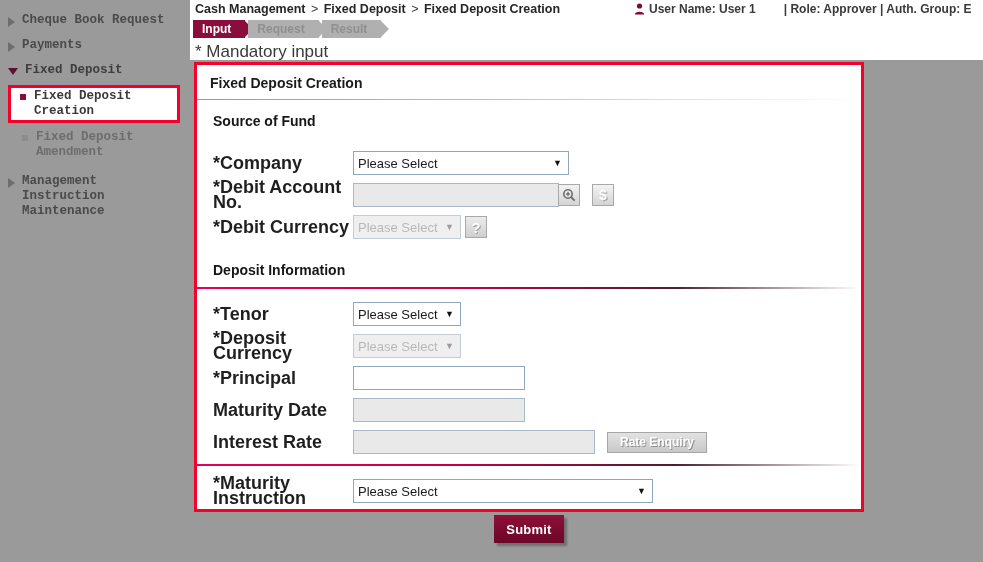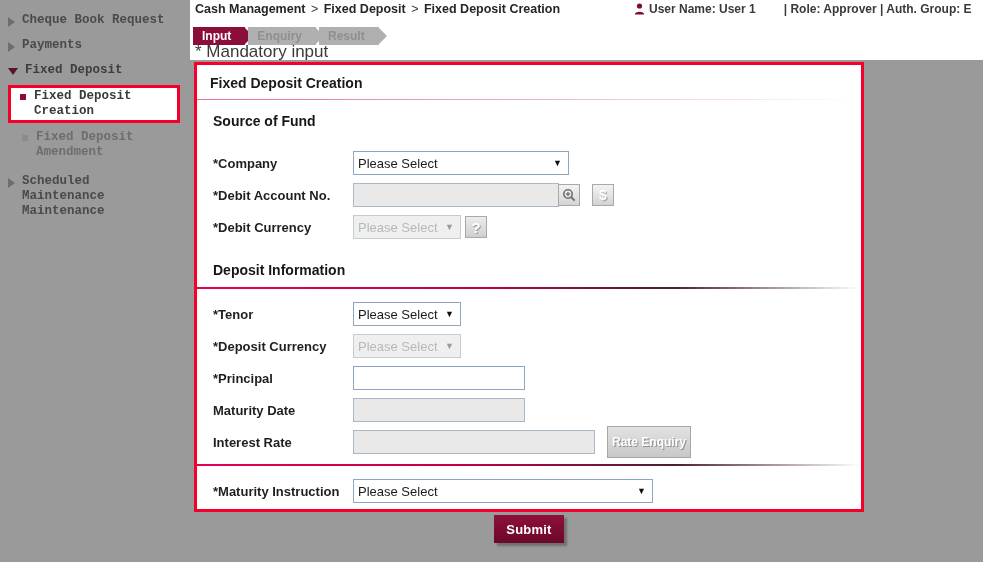--- a/index.html
+++ b/index.html
@@ -131,21 +131,20 @@
     margin-right: 4px;
   }
   #userinfo .role { padding-left: 28px; }
 
   
   #steps {
     position: absolute;
     left: 3px; top: 20px;
     display: flex;
     height: 18px;
-    margin-top: 7px;
   }
   .step {
     position: relative;
     height: 18px;
     display: flex;
     align-items: center;
     padding: 0 14px 0 9px;
     font-size: 12px;
     font-weight: bold;
     color: #ffffff;
@@ -205,21 +204,21 @@
   }
 
   .form-rows { padding: 9px 0 6px 0; }
   .row {
     display: flex;
     align-items: center;
     min-height: 32px;
     padding-left: 16px;
   }
   .row-label {
-    font-size: 13px;
+    font-size: 18px;
     font-weight: bold;
     color: #1f1f1f;
     width: 140px;
     flex: 0 0 140px;
     line-height: 15px;
   }
   .field { display: flex; align-items: center; }
 
   
   select.sel, input.txt {
@@ -281,22 +280,22 @@
     margin-left: 4px;
   }
   .icon-btn.dollar {
     color: #ffffff;
     font-size: 14px;
     font-weight: bold;
     text-shadow: 1px 1px 0 #9e9e9e;
   }
 
   .btn-gray {
-    height: 32px;
-    padding: 0 4px;
+    height: 21px;
+    padding: 0 12px;
     border: 1px solid #a6a6a6;
     background: linear-gradient(#e2e2e2, #c8c8c8);
     color: #ffffff;
     font-size: 12px;
     font-weight: bold;
     text-shadow: 1px 1px 0 #8f8f8f;
     font-family: "Liberation Sans", sans-serif;
     margin-left: 12px;
     cursor: pointer;
     display: inline-flex;
@@ -361,21 +360,21 @@
         <div class="sub-item">
           <span class="sq"></span>
           <span class="sub-label">Fixed Deposit Amendment</span>
         </div>
       </div>
     </div>
 
     <div class="nav-group" style="margin-top:6px;">
       <div class="nav-top">
         <span class="tri tri-right"></span>
-        <span class="nav-top-label" style="width:140px;">Scheduled Maintenance Maintenance</span>
+        <span class="nav-top-label" style="width:140px;">Management Instruction Maintenance</span>
       </div>
     </div>
 
   </div>
 
   <div id="topbar">
 
     <div id="breadcrumb">
       <span>Cash Management</span>
       <span class="sep">&gt;</span>
@@ -391,21 +390,21 @@
           <path d="M0.8 11.5 C0.8 7.8 10.2 7.8 10.2 11.5 Z" fill="#7d0b31"></path>
         </svg>
       </span><span>User Name: User 1</span><span class="role">| Role: Approver | Auth. Group: E</span>
     </div>
 
     <div id="steps">
       <div class="step">
         <span>Input</span>
       </div>
       <div class="step inactive">
-        <span>Enquiry</span>
+        <span>Request</span>
       </div>
       <div class="step inactive">
         <span>Result</span>
       </div>
     </div>
 
     <div id="mandatory">* Mandatory input</div>
   </div>
 
   <div id="panel">

